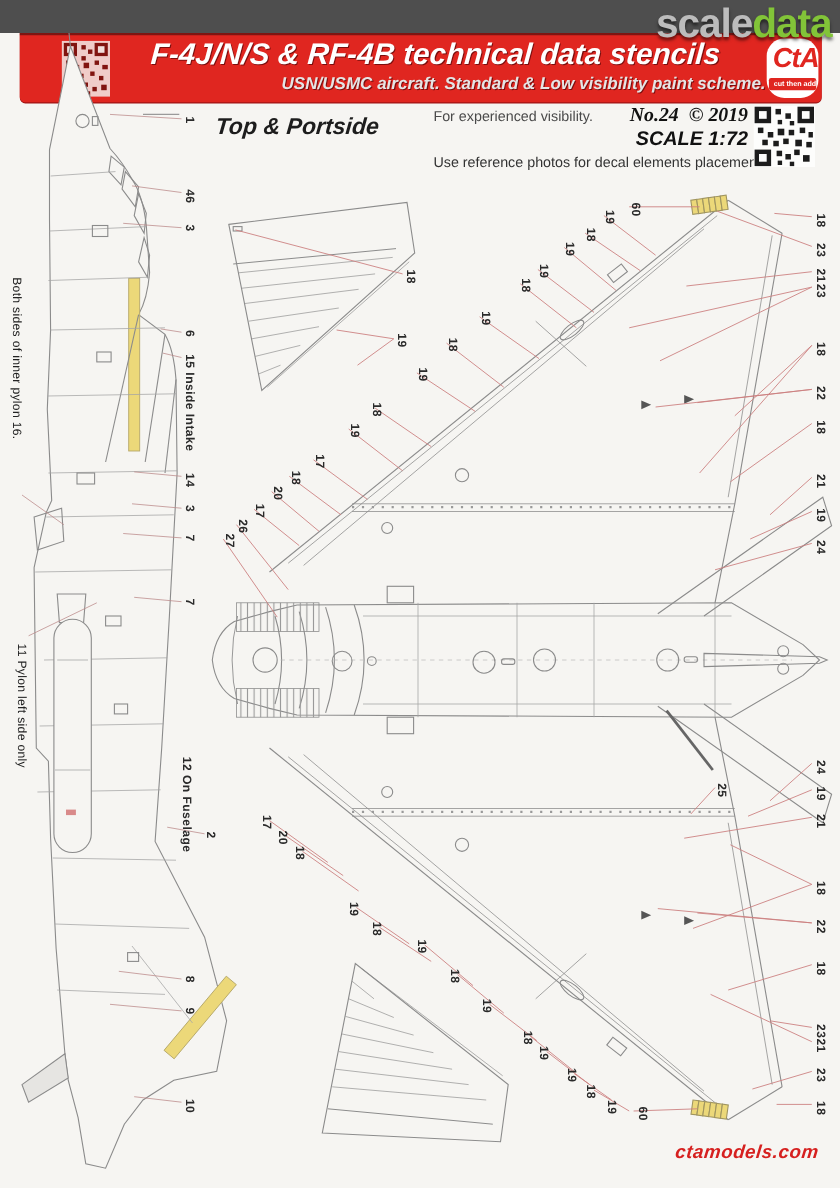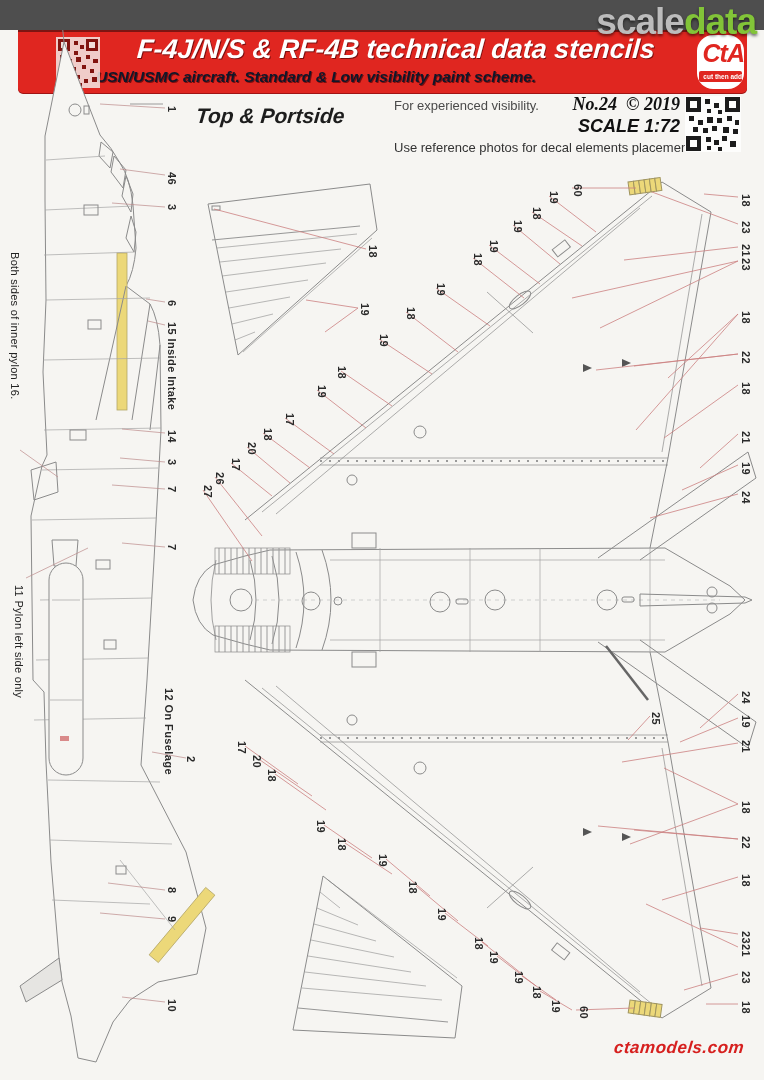--- a/index.html
+++ b/index.html
@@ -14,21 +14,21 @@
   .scalemates .p2{color:#82c438;}
 
   
   .banner{position:absolute;left:18px;top:18px;width:729px;height:75px;background:#e02620;
     border-radius:5px;z-index:1;box-shadow:0 1px 0 #a01414;}
   .banner::before{content:'';position:absolute;left:0;top:0;right:0;height:14px;
     background:rgba(25,4,4,.5);border-radius:5px 5px 0 0;}
   .banner-title{position:absolute;left:78px;top:16px;width:600px;text-align:center;color:#fff;
     font-size:27px;font-weight:900;font-style:italic;white-space:nowrap;
     text-shadow:1px 1px 0 #7a0e0e;transform:skewX(-4deg);}
-  .banner-sub{position:absolute;left:78px;top:50px;width:600px;text-align:left;color:#0f172a;
+  .banner-sub{position:absolute;left:78px;top:50px;width:600px;text-align:right;color:#e5e5e5;
     font-size:15.5px;font-weight:bold;font-style:italic;white-space:nowrap;text-shadow:1px 1px 0 #7a0e0e;}
   .logo{position:absolute;right:3px;top:17px;width:47px;height:54px;background:#fff;
     border-radius:16px;text-align:right;}
   .logo-cta{display:block;color:#e02620;font-weight:900;font-style:italic;font-size:25px;
     line-height:36px;letter-spacing:-1px;}
   .logo-sub{display:block;margin:0 2px;background:#e02620;color:#fff;font-size:6.5px;
     font-weight:bold;line-height:11px;border-radius:2px;}
   .qr-banner{position:absolute;left:38px;top:19px;width:44px;height:51px;z-index:1;opacity:.95;}
 
   

